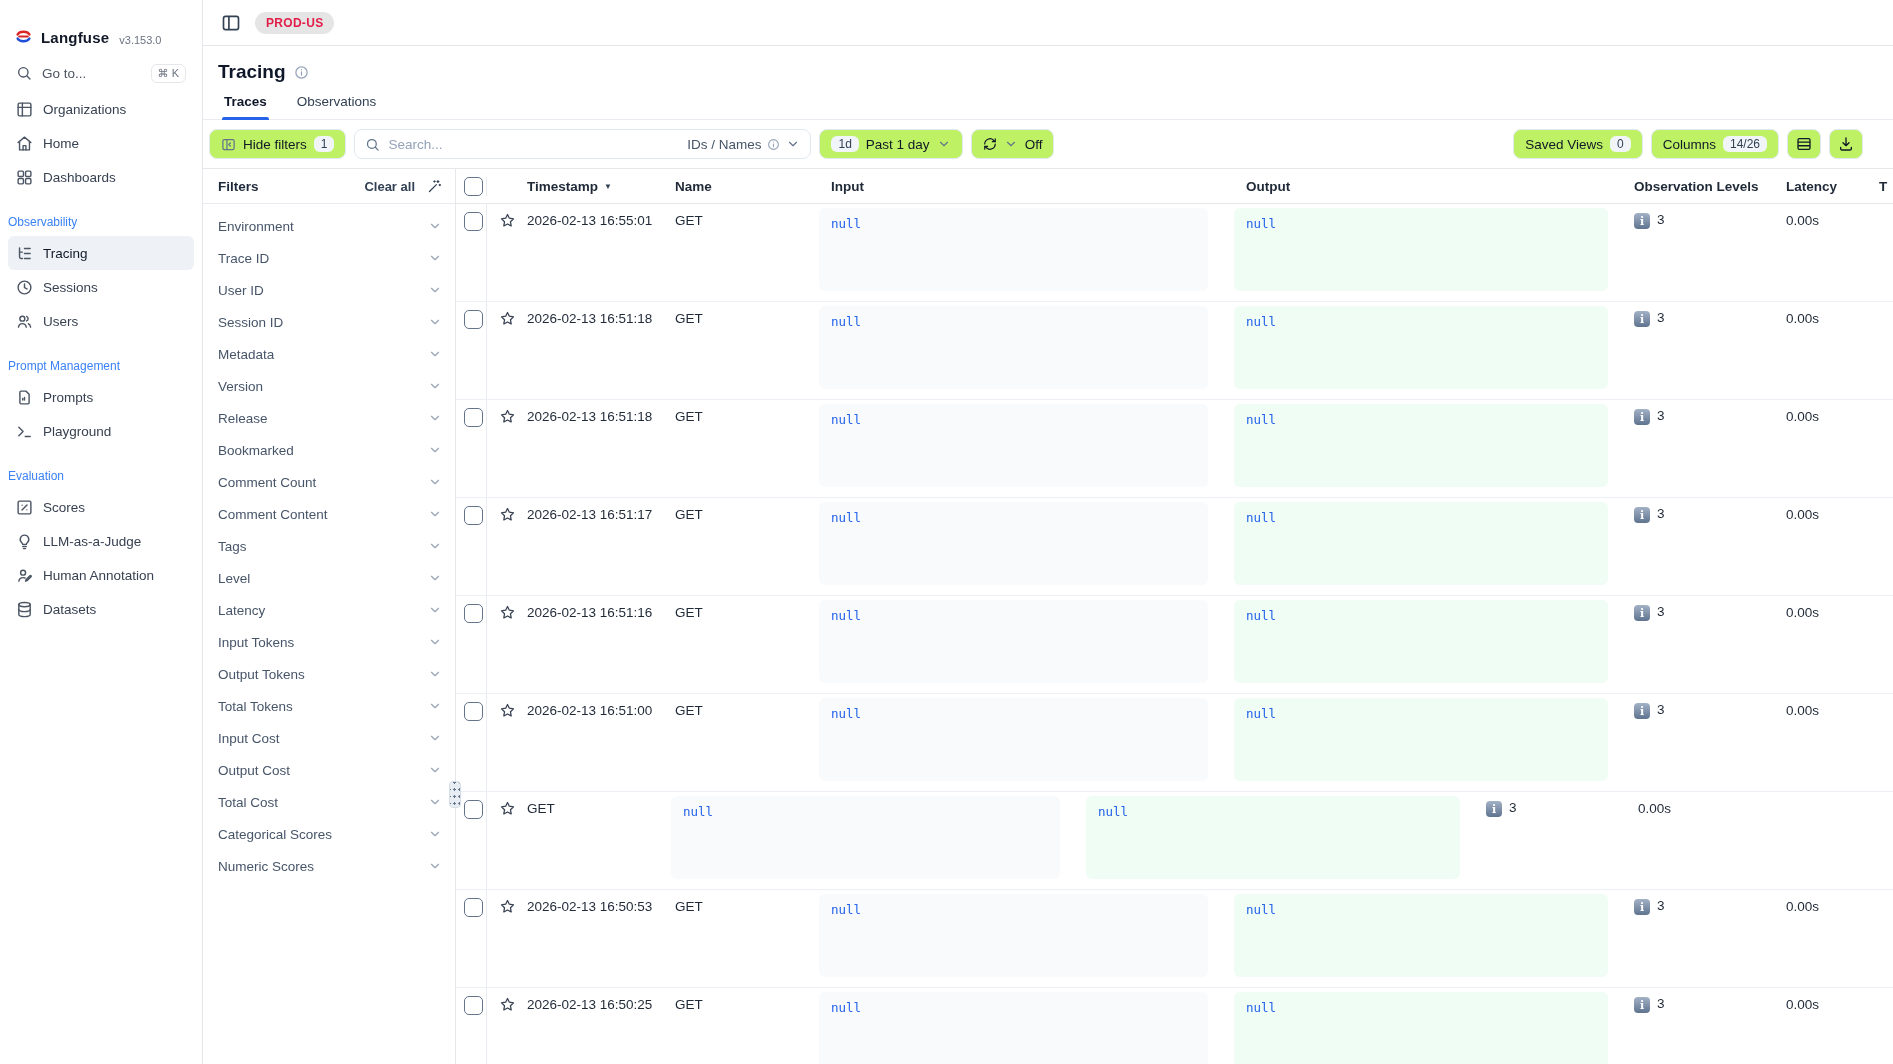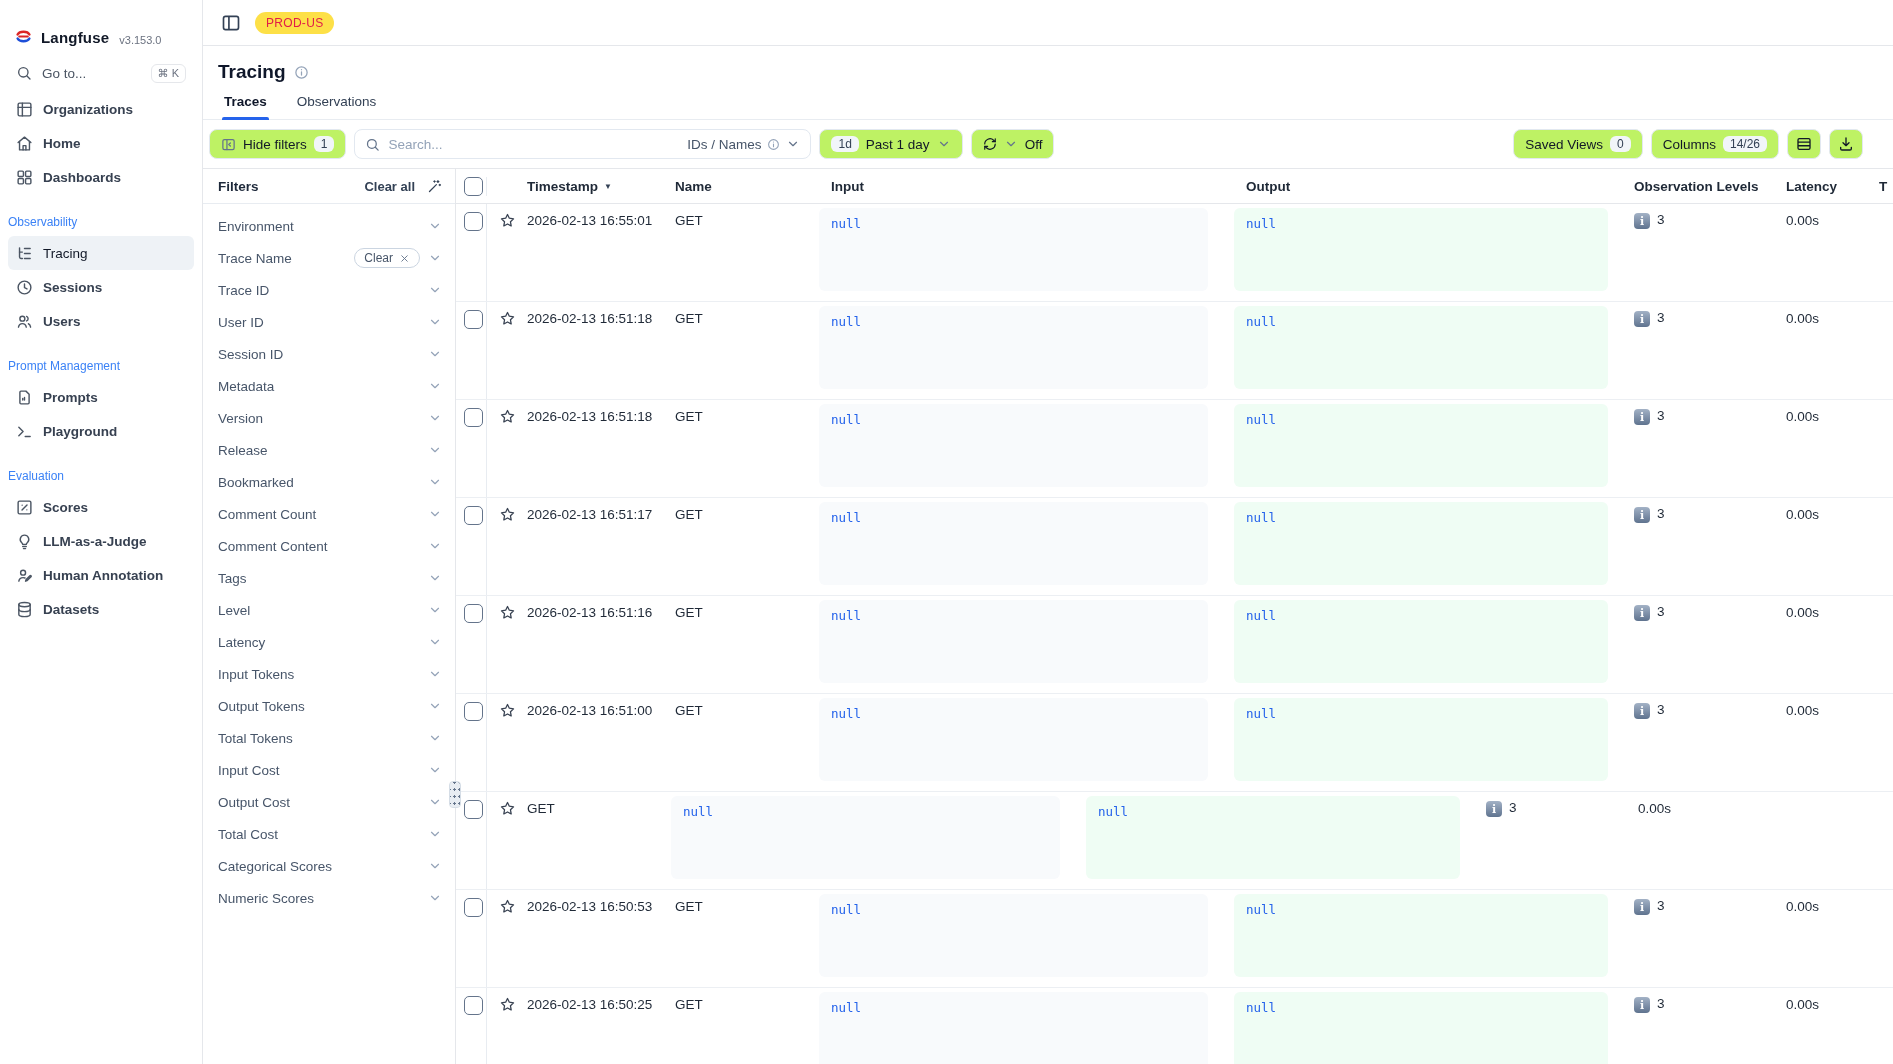--- a/index.html
+++ b/index.html
@@ -12,30 +12,30 @@
   .app { display:flex; width:100%; height:100%; }
 
   
   .sidebar { width:203px; min-width:203px; border-right:1px solid #e5e7eb; display:flex; flex-direction:column; background:#fff; }
   .brand { height:46px; display:flex; align-items:flex-end; padding:0 14px; gap:8px; }
   .brand-name { font-weight:700; font-size:15px; color:#111827; letter-spacing:.2px; }
   .brand-ver { font-size:11px; color:#6b7280; margin-left:2px; }
   .goto { margin:10px 8px 2px; height:34px; display:flex; align-items:center; gap:10px; padding:0 8px; border-radius:6px; color:#4b5563; cursor:pointer; }
   .kbd { margin-left:auto; border:1px solid #e5e7eb; border-radius:6px; font-size:11px; color:#6b7280; padding:2px 6px; background:#fff; white-space:nowrap; }
   .nav { padding:0 8px; }
-  .nav-item { height:34px; display:flex; align-items:center; gap:10px; padding:0 8px; border-radius:6px; font-size:13.5px; color:#374151; cursor:pointer;font-weight:bold; }
+  .nav-item { height:34px; display:flex; align-items:center; gap:10px; padding:0 8px; border-radius:6px; font-size:13.5px; color:#374151; cursor:pointer; }
   .nav-item.active { background:#eef2f6; color:#111827; font-weight:500; }
   .nav-item .ico { width:17px; height:17px; color:#4b5563; flex:0 0 17px; }
   .nav-section { margin:16px 0 2px; height:24px; font-size:12px; color:#3b82f6; display:flex; align-items:center; }
 
   
   .main { flex:1; display:flex; flex-direction:column; min-width:0; }
   .topbar { height:46px; flex:0 0 46px; border-bottom:1px solid #e5e7eb; display:flex; align-items:center; padding:0 18px; gap:14px; }
   .icobtn { background:none; border:none; cursor:pointer; color:#334155; display:flex; align-items:center; }
-  .env-badge { background:#fde047; color:#e11d48; font-size:12px; font-weight:400; padding:4px 11px; border-radius:999px; letter-spacing:.3px; }
+  .env-badge { background:#e5e5e5; color:#e11d48; font-size:12px; font-weight:700; padding:4px 11px; border-radius:999px; letter-spacing:.3px; }
 
   .page-head { padding:15px 18px 0 15px; display:flex; align-items:center; gap:8px; }
   .page-title { font-size:19px; font-weight:700; color:#0f172a; }
   .tabs { display:flex; gap:26px; padding:11px 18px 0 19px; border-bottom:1px solid #e8ecf1; }
   .tab { font-size:13.5px; color:#334155; padding:0 2px 10px; cursor:pointer; position:relative; }
   .tab.active { color:#0f172a; font-weight:700; }
   .tab.active::after { content:""; position:absolute; left:0; right:0; bottom:-1px; height:3px; background:#2563eb; border-radius:2px 2px 0 0; }
 
   .toolbar { display:flex; align-items:center; padding:9px 30px 9px 6px; gap:8px; }
   .btn { height:30px; display:inline-flex; align-items:center; gap:7px; border:1px solid #e2e8f0; background:#bef264; border-radius:8px; padding:0 11px; font-size:13.5px; color:#111827; cursor:pointer; white-space:nowrap; font-family:inherit; }
@@ -421,32 +421,20 @@
         <div class="filters-list">
 
             <div class="filter-row">
               <span class="filter-label">Environment</span>
 
               <svg width="14" height="14" class="chev">
                 <use href="#i-chevron"></use>
               </svg>
             </div>
 
-            <div class="filter-row">
-              <span class="filter-label">Trace Name</span>
-              <span class="chip">
-                <span>Clear</span>
-                <svg width="11" height="11" class="muted-ico">
-                  <use href="#i-x"></use>
-                </svg>
-              </span>
-              <svg width="14" height="14" class="chev">
-                <use href="#i-chevron"></use>
-              </svg>
-            </div>
 
             <div class="filter-row">
               <span class="filter-label">Trace ID</span>
 
               <svg width="14" height="14" class="chev">
                 <use href="#i-chevron"></use>
               </svg>
             </div>
 
             <div class="filter-row">

